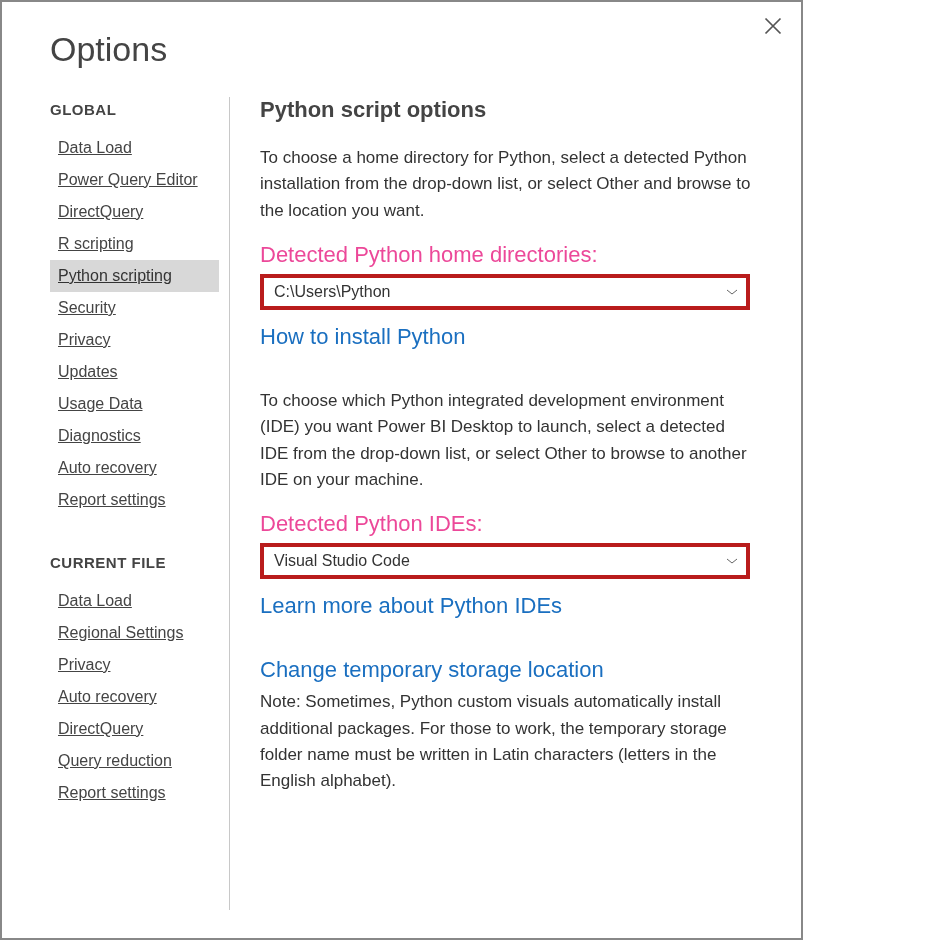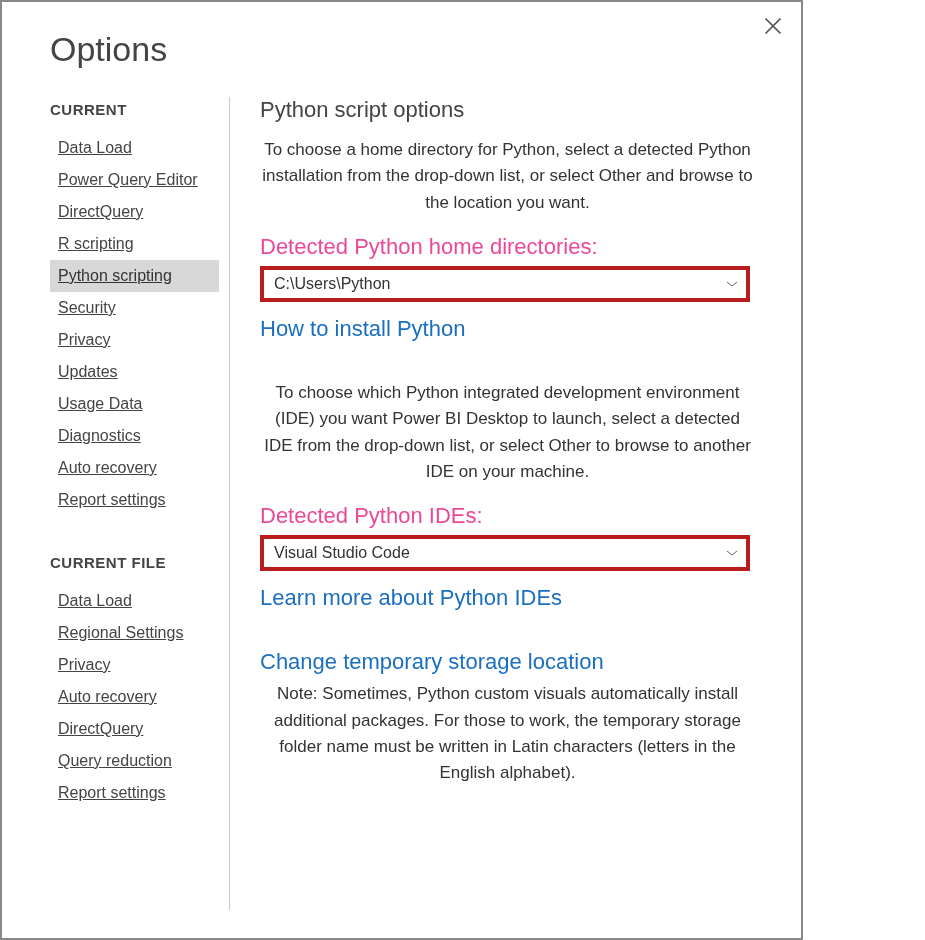--- a/index.html
+++ b/index.html
@@ -51,24 +51,24 @@
     background: #d8d8d8;
     border-left: 4px solid #f2c811;
     color: #333;
   }
   .content {
     flex: 1; padding: 0 10px 0 30px;
     overflow-y: auto;
     font-size: 17px; color: #333;
   }
   .section-title {
-    font-size: 22px; font-weight: 400; color: #444;
-    margin: 0 0 14px 0;
+    font-size: 22px; font-weight: 700; color: #444;
+    margin: 0 0 22px 0;
   }
-  .para { line-height: 1.55; margin: 0 0 18px 0; text-align: center; }
+  .para { line-height: 1.55; margin: 0 0 18px 0; }
   .field-label { font-size: 22px; margin-bottom: 6px; color: #ec4899; }
   .select-box {
     width: 490px; height: 36px;
     border: 4px solid #b91c1c;
     display: flex; align-items: center;
     padding: 0 8px 0 10px;
     cursor: pointer; background: #fff;
     justify-content: space-between;
     font-size: 16px; color: #333;
   }
@@ -104,21 +104,21 @@
     <svg viewBox="0 0 16 16">
         <path d="M2 2 L14 14 M14 2 L2 14" stroke="currentColor" stroke-width="1.4" fill="none"></path>
       </svg>
   </div>
 
   <div class="dialog-title">Options</div>
 
   <div class="body">
 
     <div class="sidebar">
-      <div class="side-heading">CURRENT</div>
+      <div class="side-heading">GLOBAL</div>
       <div id="nav-global">
           <div class="nav-item">Data Load</div>
           <div class="nav-item">Power Query Editor</div>
           <div class="nav-item">DirectQuery</div>
           <div class="nav-item">R scripting</div>
           <div class="nav-item selected">Python scripting</div>
           <div class="nav-item">Security</div>
           <div class="nav-item">Privacy</div>
           <div class="nav-item">Updates</div>
           <div class="nav-item">Usage Data</div>

